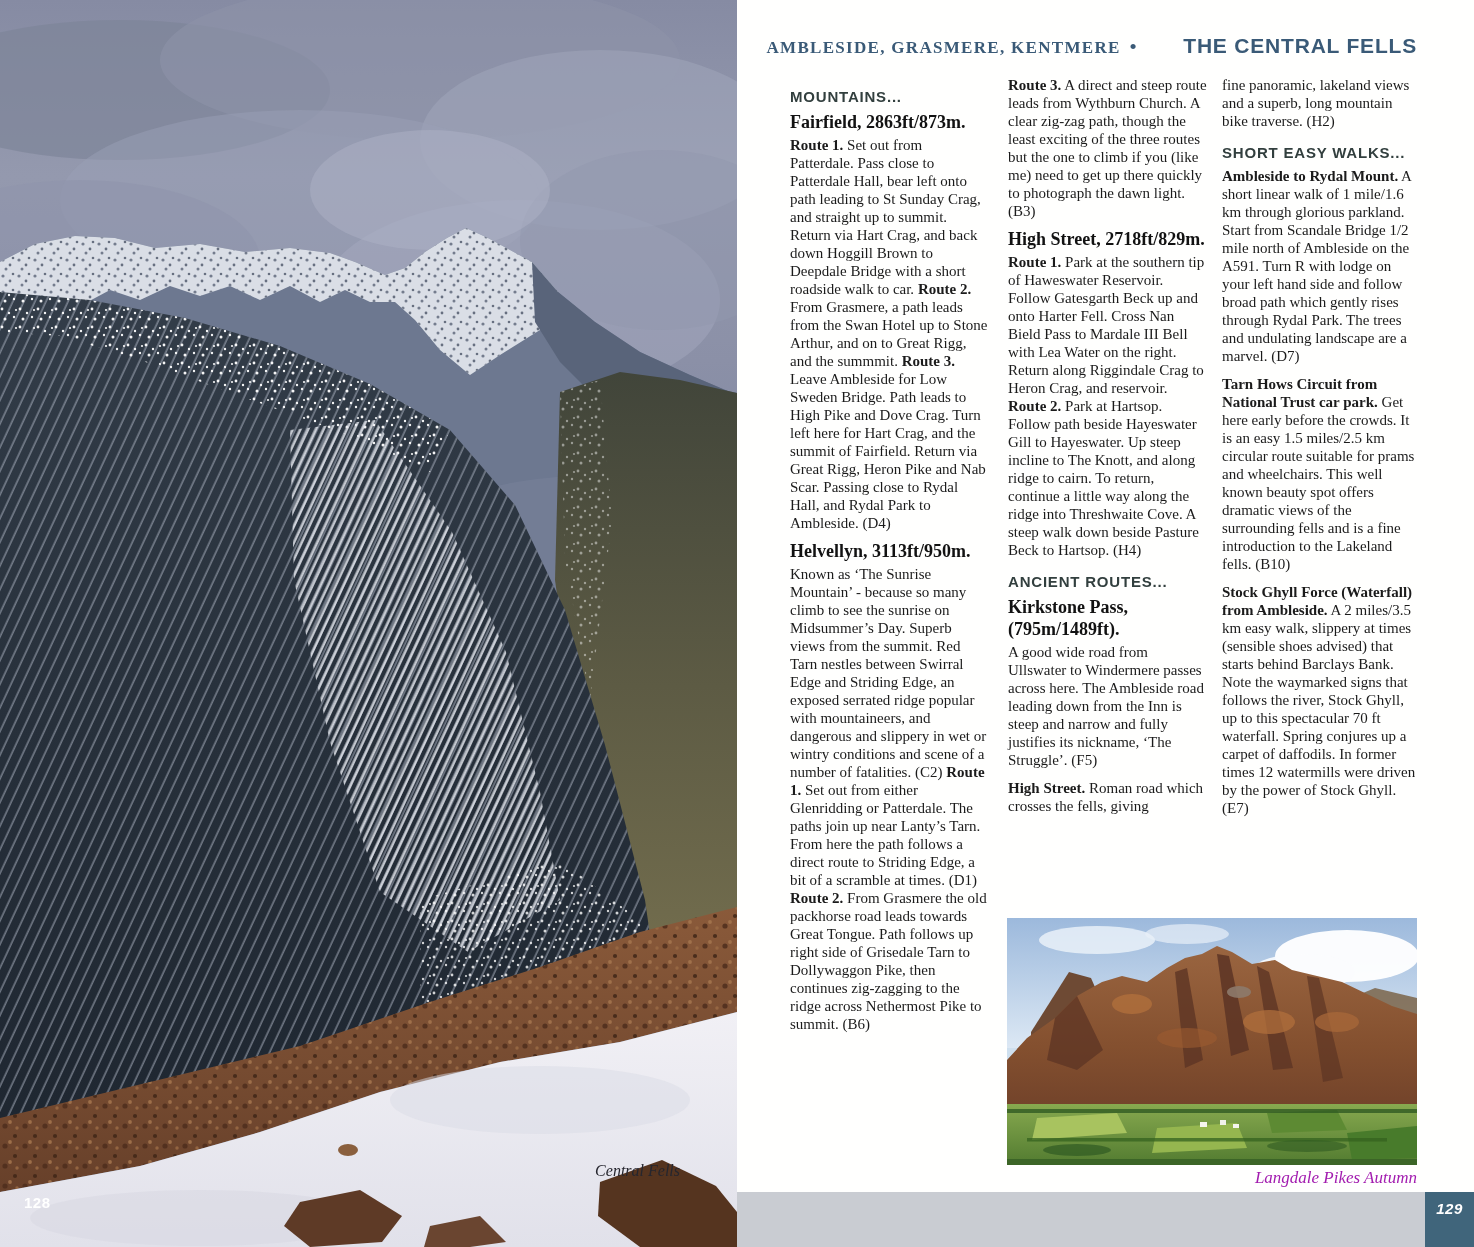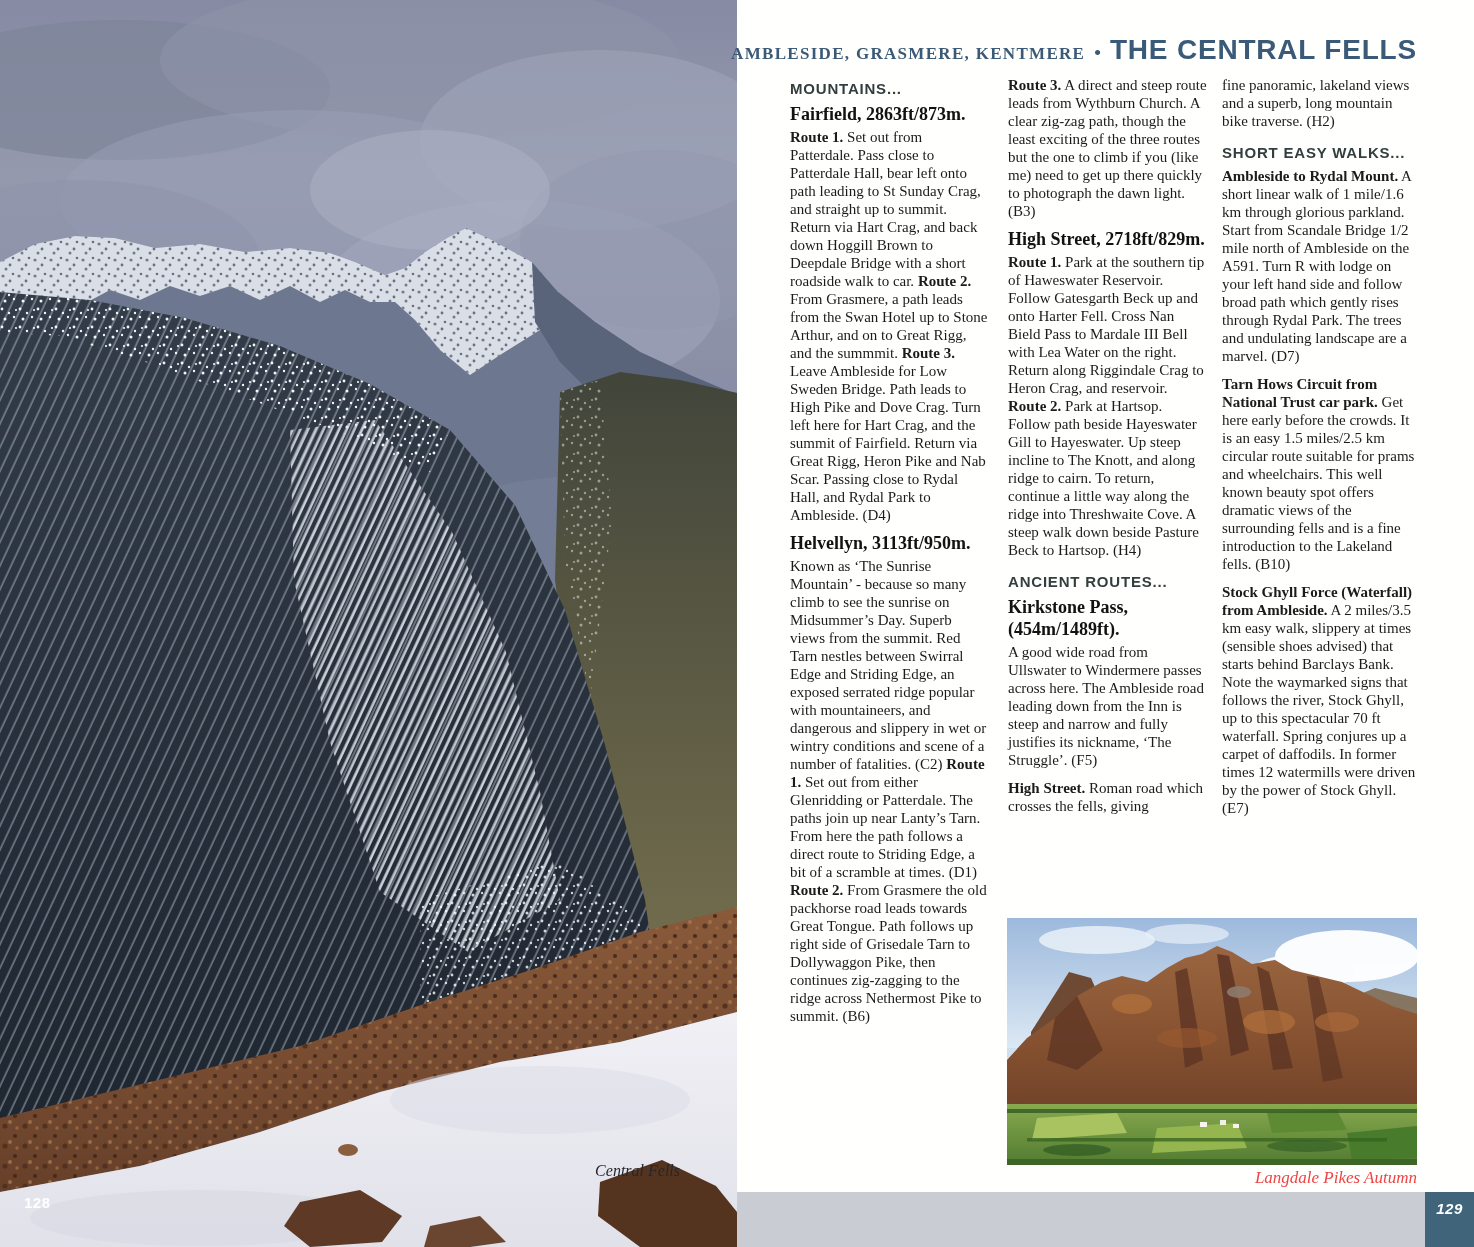--- a/index.html
+++ b/index.html
@@ -37,51 +37,51 @@
     position:absolute; top:34px; right:57px;
     display:flex; align-items:baseline; gap:9px; white-space:nowrap;
   }
   .header-sub {
     font-family:"Liberation Serif", serif; font-weight:700;
     font-size:17px; letter-spacing:1.3px; color:var(--header-blue,#3a5a77);
   }
   .header-sep { font-size:19px; color:var(--header-blue,#3a5a77); font-family:"Liberation Sans",sans-serif; }
   .header-title {
     font-family:"Liberation Sans", sans-serif; font-weight:700;
-    font-size:28px; letter-spacing:.8px; color:var(--header-blue,#3a5a77);
+    font-size:21px; letter-spacing:.8px; color:var(--header-blue,#3a5a77);margin-left:38px;
   }
 
   .col { position:absolute; top:76px; width:199px; }
   .col-1 { left:53px; }
   .col-2 { left:271px; }
   .col-3 { left:485px; }
 
   .section {
     font-family:"Liberation Sans", sans-serif; font-weight:700;
     font-size:15px; letter-spacing:.8px; color:var(--section-color,#323f3e);
     margin:14px 0 6px; white-space:nowrap;
   }
-  .col .section:first-child { margin-top:4px; }
+  .col .section:first-child { margin-top:12px; }
   .subhead {
     font-size:18px; line-height:22px; font-weight:700; color:#121212;
     margin:8px 0 3px;
   }
   .section + .subhead { margin-top:2px; }
   .para { font-size:15px; line-height:18px; color:#1b1b1b; }
   .para.spaced { margin-top:10px; }
   .para strong { font-weight:700; }
 
   .photo-langdale {
     position:absolute; left:270px; top:918px; width:410px; height:247px;
     background:#cfe0ef; overflow:hidden;
   }
   .photo-langdale svg { display:block; width:410px; height:247px; }
   .caption-right {
     position:absolute; top:1168px; right:57px;
-    font-style:italic; font-size:17px; color:#ef4444;
+    font-style:italic; font-size:17px; color:#a21caf;
   }
 
   .footer-bar {
     position:absolute; left:0; top:1192px; width:688px; height:55px;
     background:var(--footer-gray,#c9ccd2);
   }
   .page-num-block {
     position:absolute; left:688px; top:1192px; width:49px; height:55px;
     background:var(--footer-teal,#40657b);
     text-align:center; padding-top:8px;
@@ -211,21 +211,21 @@
       <h3 class="subhead">Fairfield, 2863ft/873m.</h3>
       <p class="para"><strong>Route 1.</strong> Set out from Patterdale. Pass close to Patterdale Hall, bear left onto path leading to St Sunday Crag, and straight up to summit. Return via Hart Crag, and back down Hoggill Brown to Deepdale Bridge with a short roadside walk to car. <strong>Route 2.</strong> From Grasmere, a path leads from the Swan Hotel up to Stone Arthur, and on to Great Rigg, and the summmit. <strong>Route 3.</strong> Leave Ambleside for Low Sweden Bridge. Path leads to High Pike and Dove Crag. Turn left here for Hart Crag, and the summit of Fairfield. Return via Great Rigg, Heron Pike and Nab Scar. Passing close to Rydal Hall, and Rydal Park to Ambleside. (D4)</p>
       <h3 class="subhead">Helvellyn, 3113ft/950m.</h3>
       <p class="para">Known as ‘The Sunrise Mountain’ - because so many climb to see the sunrise on Midsummer’s Day. Superb views from the summit. Red Tarn nestles between Swirral Edge and Striding Edge, an exposed serrated ridge popular with mountaineers, and dangerous and slippery in wet or wintry conditions and scene of a number of fatalities. (C2) <strong>Route 1.</strong> Set out from either Glenridding or Patterdale. The paths join up near Lanty’s Tarn. From here the path follows a direct route to Striding Edge, a bit of a scramble at times. (D1) <strong>Route 2.</strong> From Grasmere the old packhorse road leads towards Great Tongue. Path follows up right side of Grisedale Tarn to Dollywaggon Pike, then continues zig-zagging to the ridge across Nethermost Pike to summit. (B6)</p>
     </div>
   <div class="col col-2">
       <p class="para"><strong>Route 3.</strong> A direct and steep route leads from Wythburn Church. A clear zig-zag path, though the least exciting of the three routes but the one to climb if you (like me) need to get up there quickly to photograph the dawn light. (B3)</p>
       <h3 class="subhead">High Street, 2718ft/829m.</h3>
       <p class="para"><strong>Route 1.</strong> Park at the southern tip of Haweswater Reservoir. Follow Gatesgarth Beck up and onto Harter Fell. Cross Nan Bield Pass to Mardale III Bell with Lea Water on the right. Return along Riggindale Crag to Heron Crag, and reservoir. <strong>Route 2.</strong> Park at Hartsop. Follow path beside Hayeswater Gill to Hayeswater. Up steep incline to The Knott, and along ridge to cairn. To return, continue a little way along the ridge into Threshwaite Cove. A steep walk down beside Pasture Beck to Hartsop. (H4)</p>
       <h2 class="section">ANCIENT ROUTES...</h2>
-      <h3 class="subhead">Kirkstone Pass, (454m/1489ft).</h3>
+      <h3 class="subhead">Kirkstone Pass, (795m/1489ft).</h3>
       <p class="para">A good wide road from Ullswater to Windermere passes across here. The Ambleside road leading down from the Inn is steep and narrow and fully justifies its nickname, ‘The Struggle’. (F5)</p>
       <p class="para spaced"><strong>High Street.</strong> Roman road which crosses the fells, giving</p>
     </div>
   <div class="col col-3">
       <p class="para">fine panoramic, lakeland views and a superb, long mountain bike traverse. (H2)</p>
       <h2 class="section">SHORT EASY WALKS...</h2>
       <p class="para"><strong>Ambleside to Rydal Mount.</strong> A short linear walk of 1 mile/1.6 km through glorious parkland. Start from Scandale Bridge 1/2 mile north of Ambleside on the A591. Turn R with lodge on your left hand side and follow broad path which gently rises through Rydal Park. The trees and undulating landscape are a marvel. (D7)</p>
       <p class="para spaced"><strong>Tarn Hows Circuit from National Trust car park.</strong> Get here early before the crowds. It is an easy 1.5 miles/2.5 km circular route suitable for prams and wheelchairs. This well known beauty spot offers dramatic views of the surrounding fells and is a fine introduction to the Lakeland fells. (B10)</p>
       <p class="para spaced"><strong>Stock Ghyll Force (Waterfall) from Ambleside.</strong> A 2 miles/3.5 km easy walk, slippery at times (sensible shoes advised) that starts behind Barclays Bank. Note the waymarked signs that follows the river, Stock Ghyll, up to this spectacular 70 ft waterfall. Spring conjures up a carpet of daffodils. In former times 12 watermills were driven by the power of Stock Ghyll. (E7)</p>
     </div>

